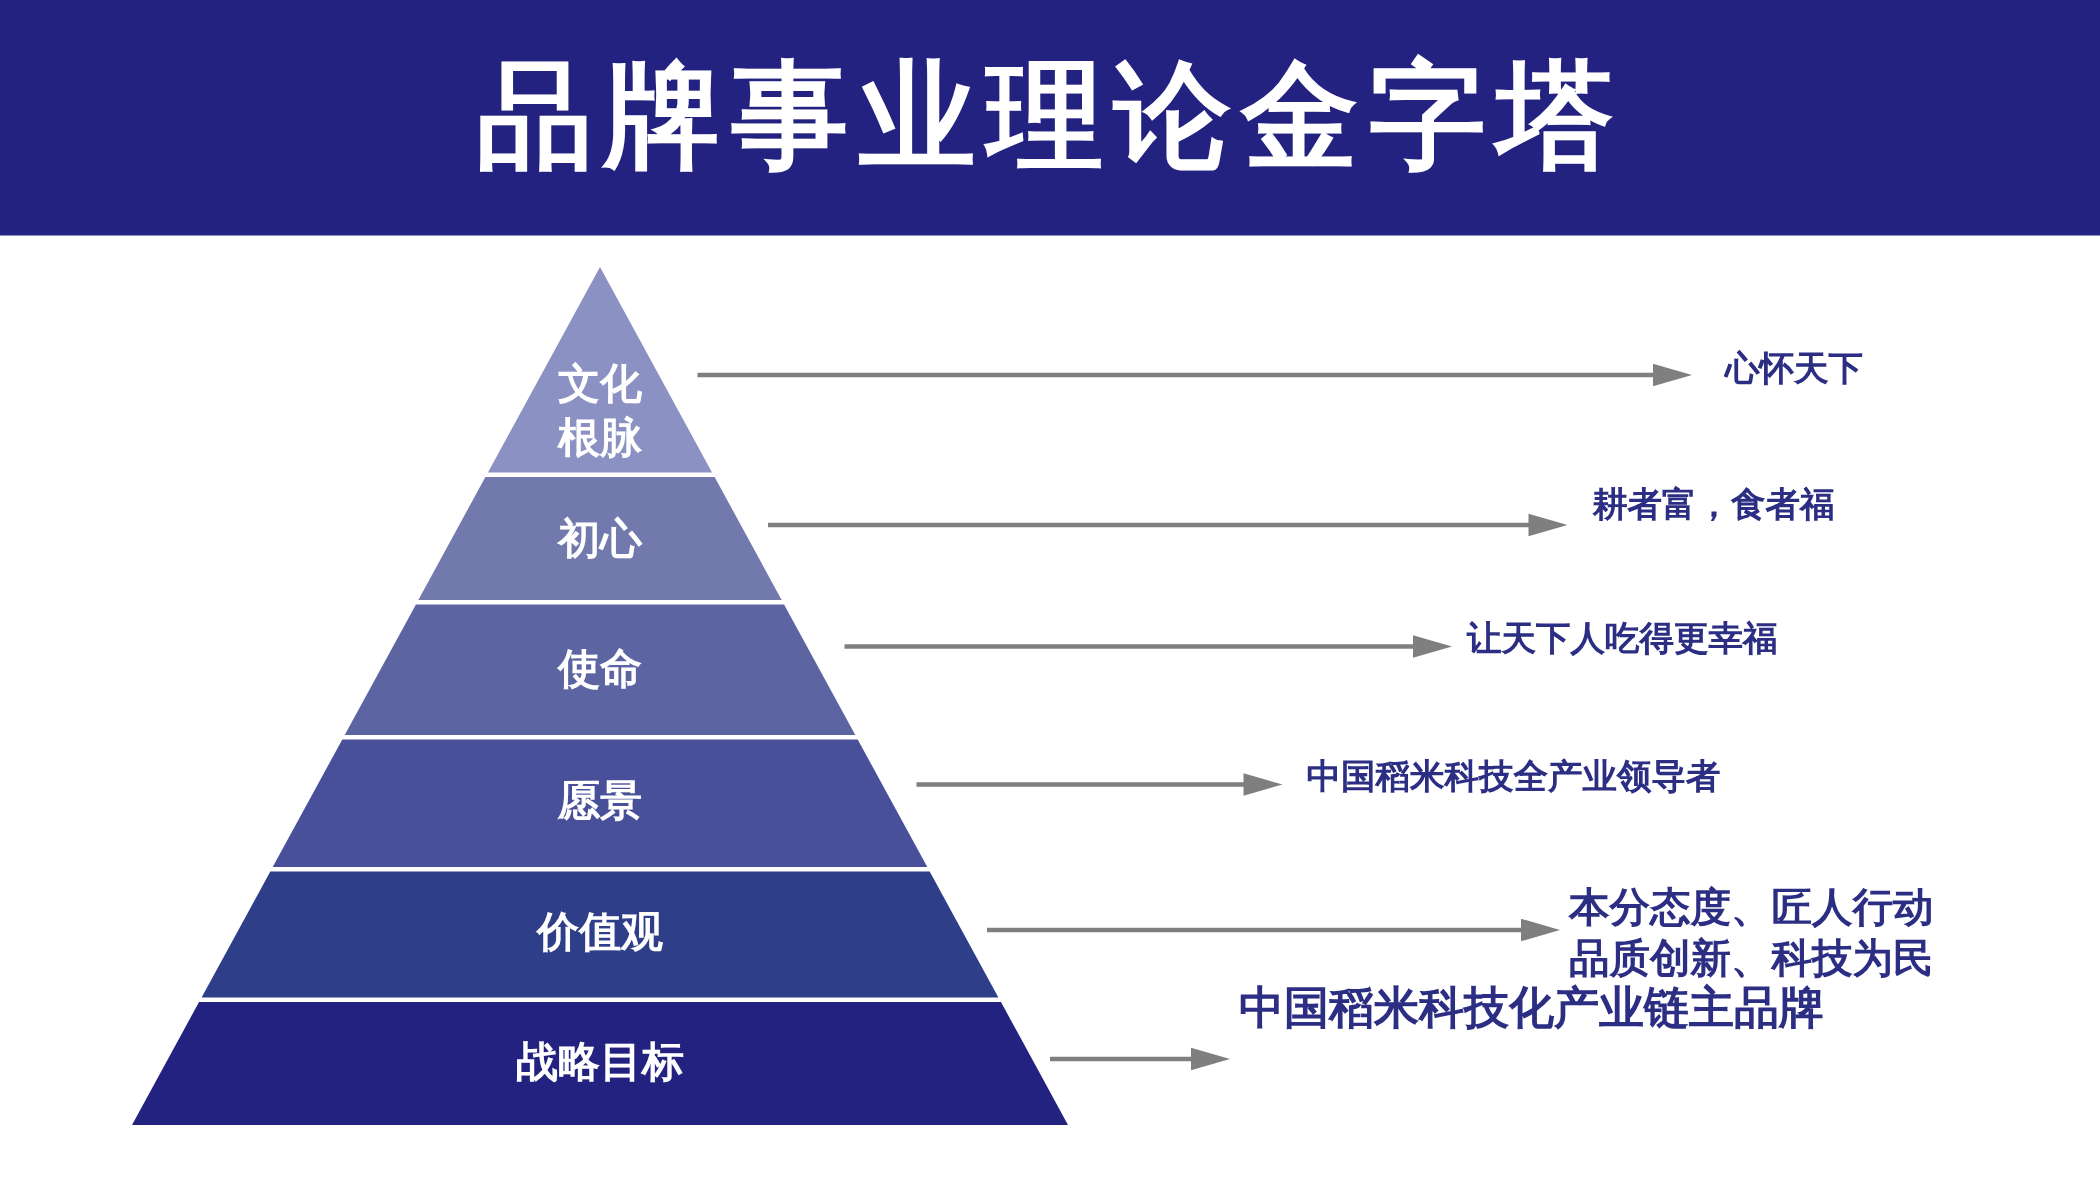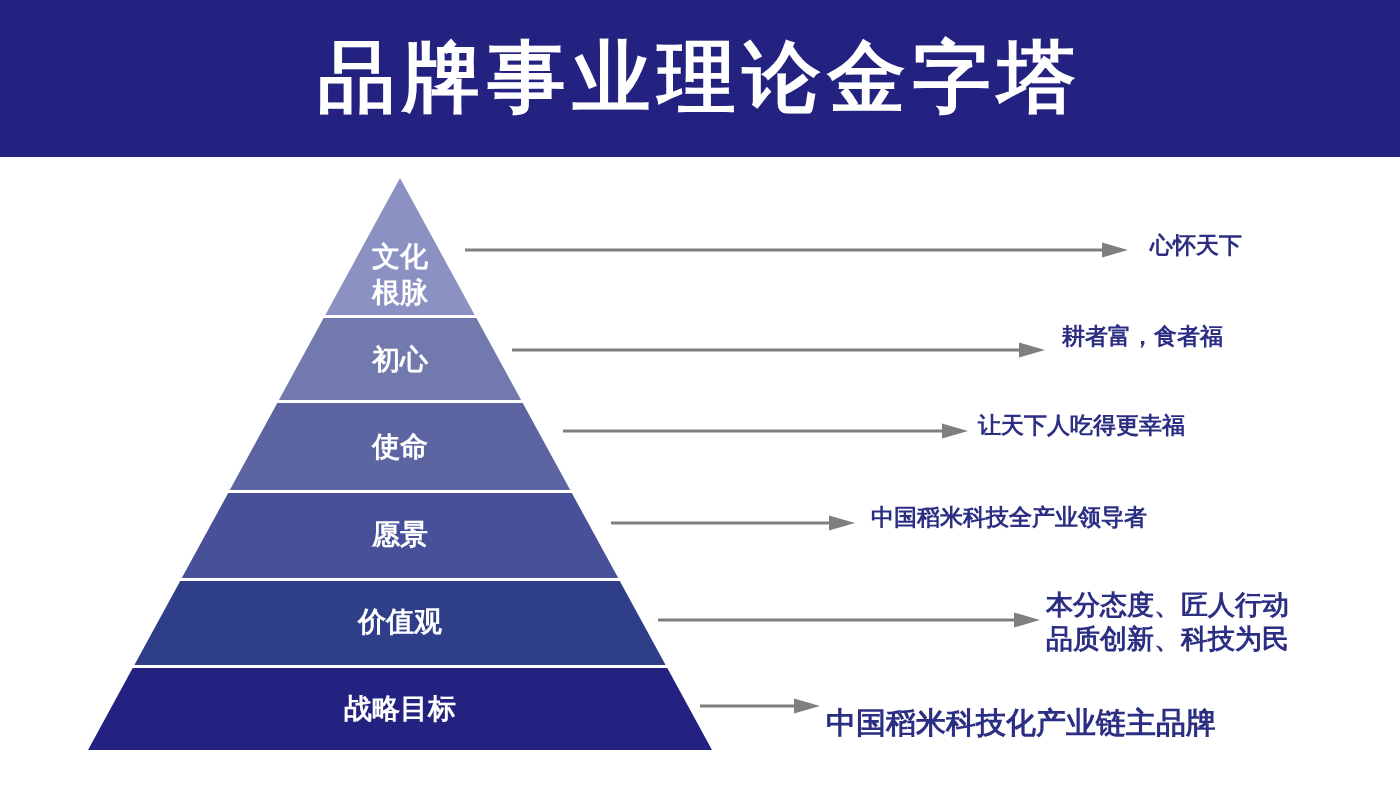--- a/index.html
+++ b/index.html
@@ -118,15 +118,15 @@
   </svg>
 
   <div class="annotation size-lg" style="left: 1150px; top: 233px; color: rgb(43, 46, 131);">心怀天下</div>
   <div class="annotation size-lg" style="left: 978px; top: 413px; color: rgb(43, 46, 131);">让天下人吃得更幸福</div>
   <div class="annotation size-lg" style="left: 1062px; top: 324px; color: rgb(43, 46, 131);">耕者富，食者福</div>
   <div class="annotation size-lg" style="left: 871px; top: 505px; color: rgb(43, 46, 131);">中国稻米科技全产业领导者</div>
   <div class="annotation size-sm" style="left: 1046px; top: 588px; color: rgb(43, 46, 131);">
     <div>本分态度、匠人行动</div>
     <div>品质创新、科技为民</div>
   </div>
-  <div class="annotation size-md" style="left: 826px; top: 706px; color: rgb(43, 46, 131);">中国稻米科技化产业链主品牌</div>
+  <div class="annotation size-md" style="left: 826px; top: 656px; color: rgb(43, 46, 131);">中国稻米科技化产业链主品牌</div>
 
 </div>
 
 </body></html>

